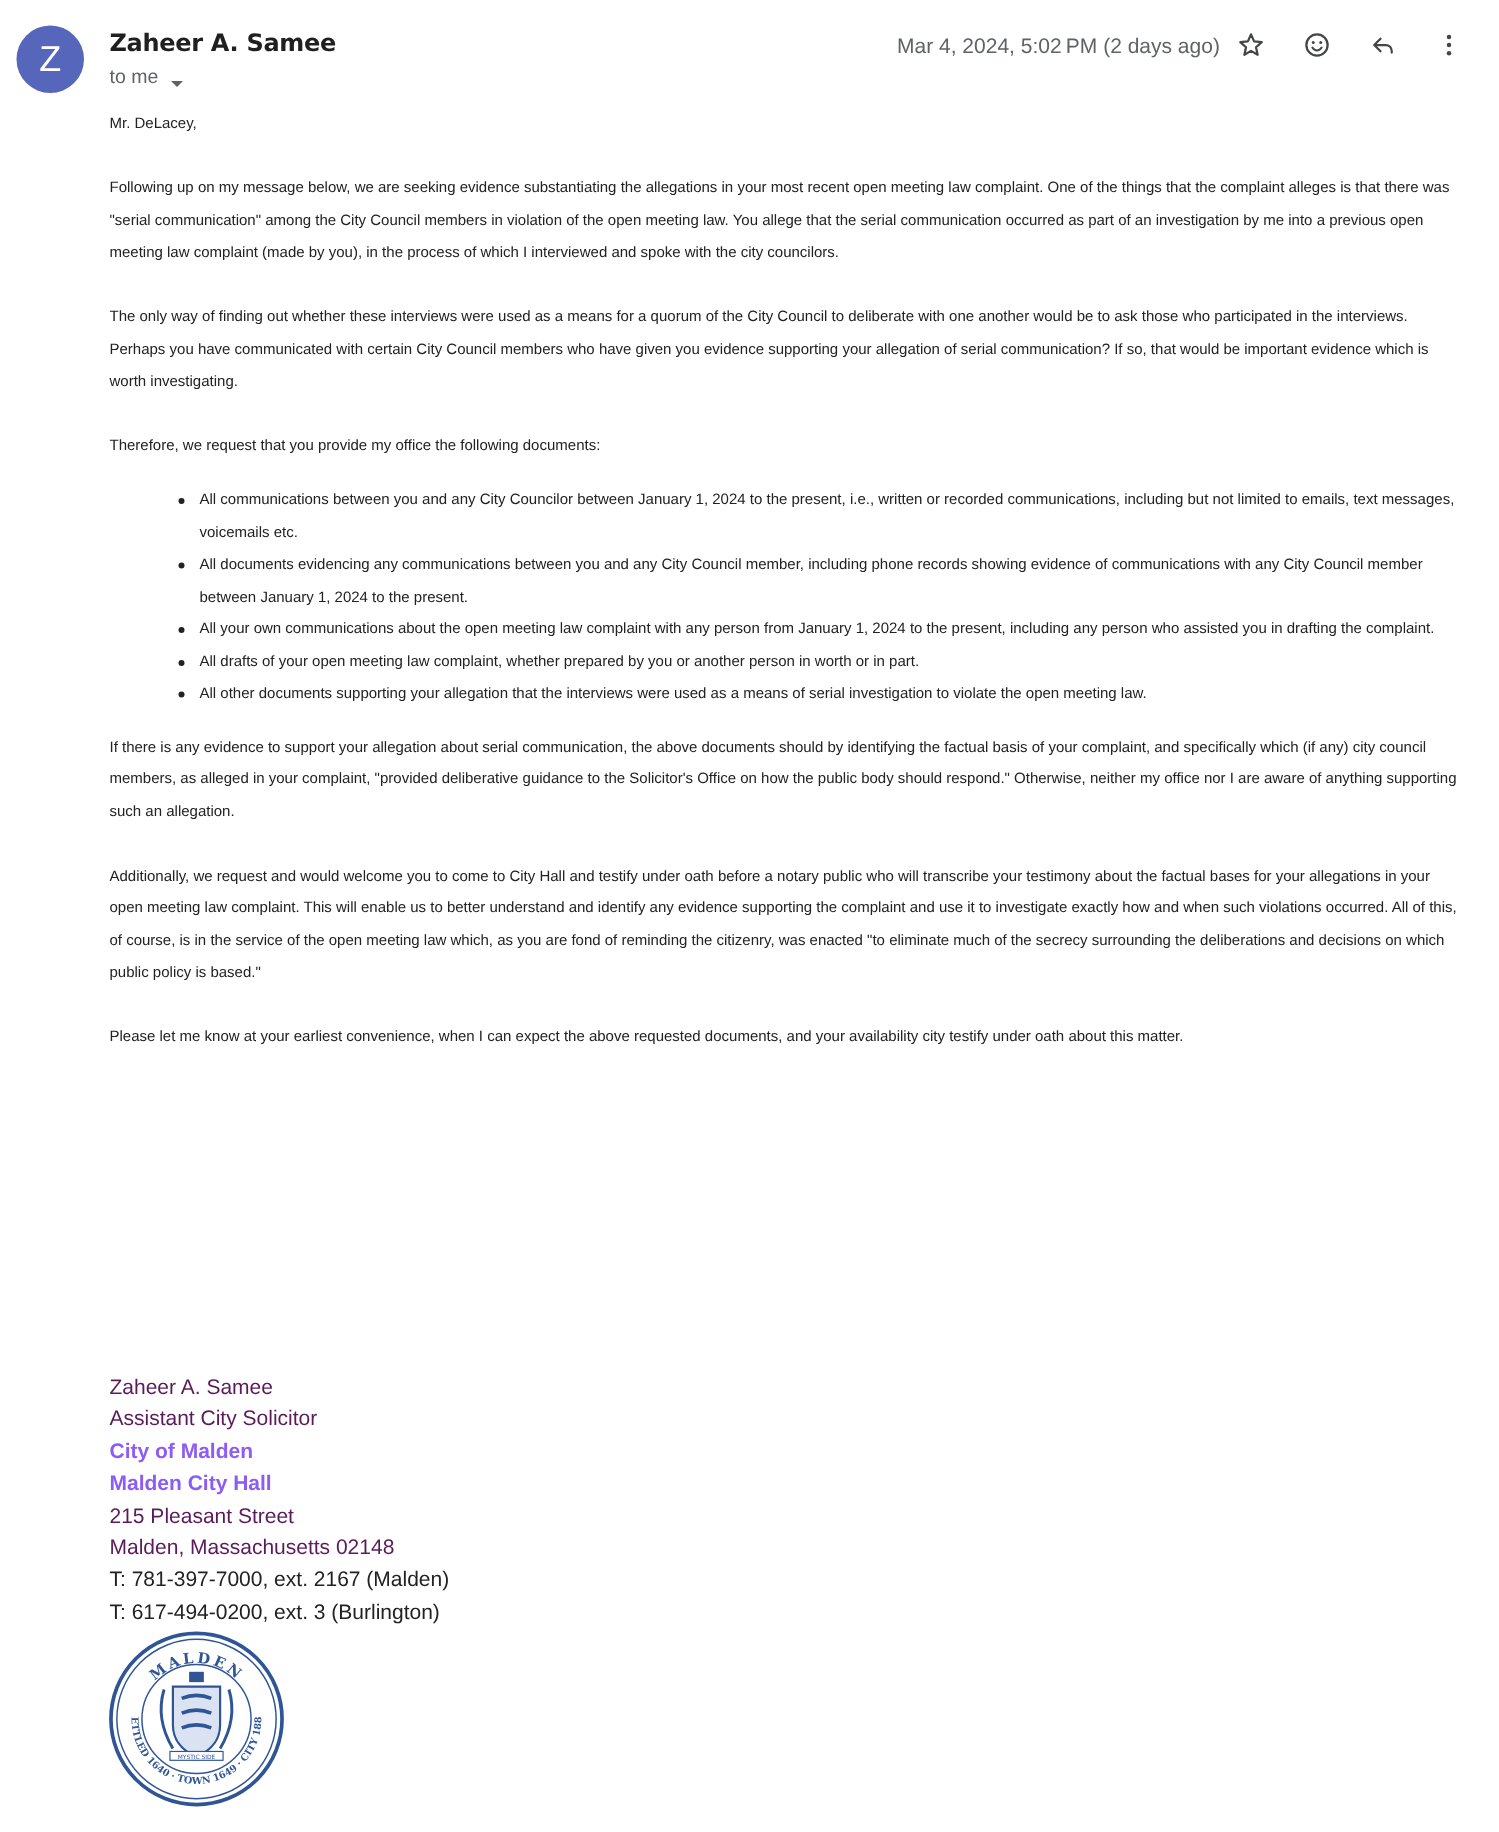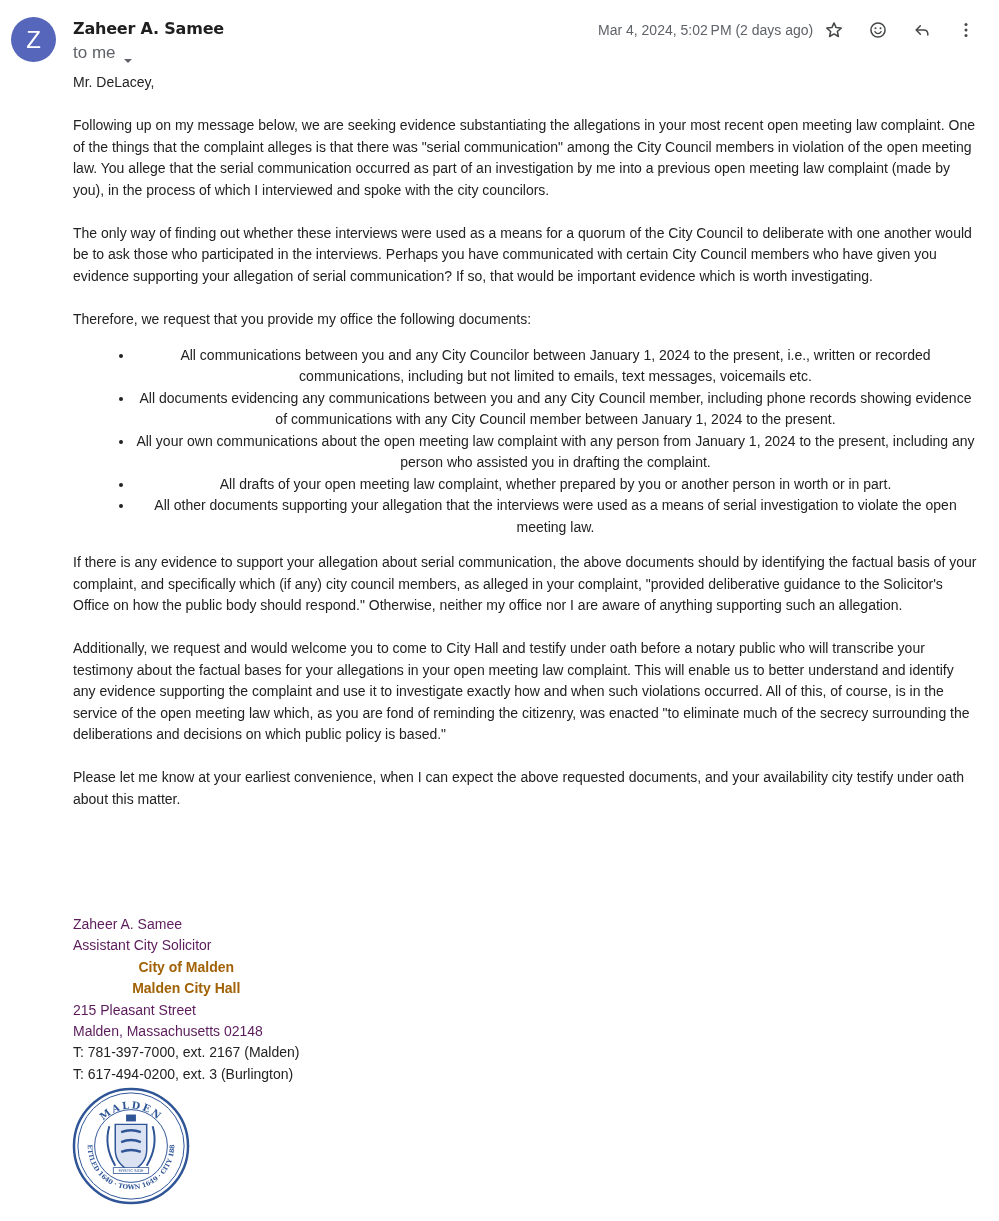--- a/index.html
+++ b/index.html
@@ -10,50 +10,50 @@
     position: absolute; left: 11px; top: 17px; width: 45px; height: 45px;
     border-radius: 50%; background: #5566bb; color: #ffffff;
     font-size: 24px; display: flex; align-items: center; justify-content: center;
     font-family: "Liberation Sans", sans-serif;
   }
   .sender-name {
     position: absolute; left: 73px; top: 19px; font-size: 16px; font-weight: bold; color: #1f1f1f;
     font-family: "DejaVu Sans", sans-serif; letter-spacing: -0.2px;
   }
   .recipient {
-    position: absolute; left: 73px; top: 43px; font-size: 17px; color: #5f6368;
+    position: absolute; left: 73px; top: 43px; font-size: 13px; color: #5f6368;
     display: flex; align-items: flex-end; gap: 4px; cursor: pointer;
   }
   .caret { width: 0; height: 0; border-left: 4px solid transparent; border-right: 4px solid transparent; border-top: 4px solid #5f6368; margin-left: 4px; margin-top: 2px; }
 
   .timestamp {
     position: absolute; left: 598px; top: 22px; font-size: 14px; color: #5f6368;
   }
   .icon-btn {
     position: absolute; top: 16px; width: 28px; height: 28px; display: flex;
     align-items: center; justify-content: center; cursor: pointer;
   }
   .icon-btn svg { width: 20px; height: 20px; }
 
   .body {
     position: absolute; left: 73px; top: 72px; width: 905px;
-    font-size: 14px; line-height: 21.5px; color: #222222;
+    font-size: 10px; line-height: 21.5px; color: #222222;
     font-family: "Liberation Sans", sans-serif;
   }
   .body p { margin: 0 0 21.5px 0; }
   .body p.greeting { margin-bottom: 21.5px; }
-  .body ul { margin: -7px 0 14px 0; padding-left: 60px; list-style: none; text-align: center; }
+  .body ul { margin: -7px 0 14px 0; padding-left: 60px; list-style: none; }
   .body li { position: relative; }
   .body li::before { content: ""; position: absolute; left: -14px; top: 9px; width: 4px; height: 4px; border-radius: 50%; background: #222; }
 
   .signature {
     position: absolute; left: 73px; top: 914px; font-size: 14px; line-height: 21.4px;
   }
   .sig-purple { color: #5b1b5b; }
-  .sig-bold { font-weight: bold; color: #a16207; text-align: center; }
+  .sig-bold { font-weight: bold; color: #8b5cf6; }
   .sig-plain { color: #222222; }
 
   .seal { position: absolute; left: 72px; top: 1087px; width: 118px; height: 118px; }
 </style>
 </head>
 <body>
 
 <div class="avatar">Z</div>
 <div class="sender-name">Zaheer A. Samee</div>
 <div class="recipient">

